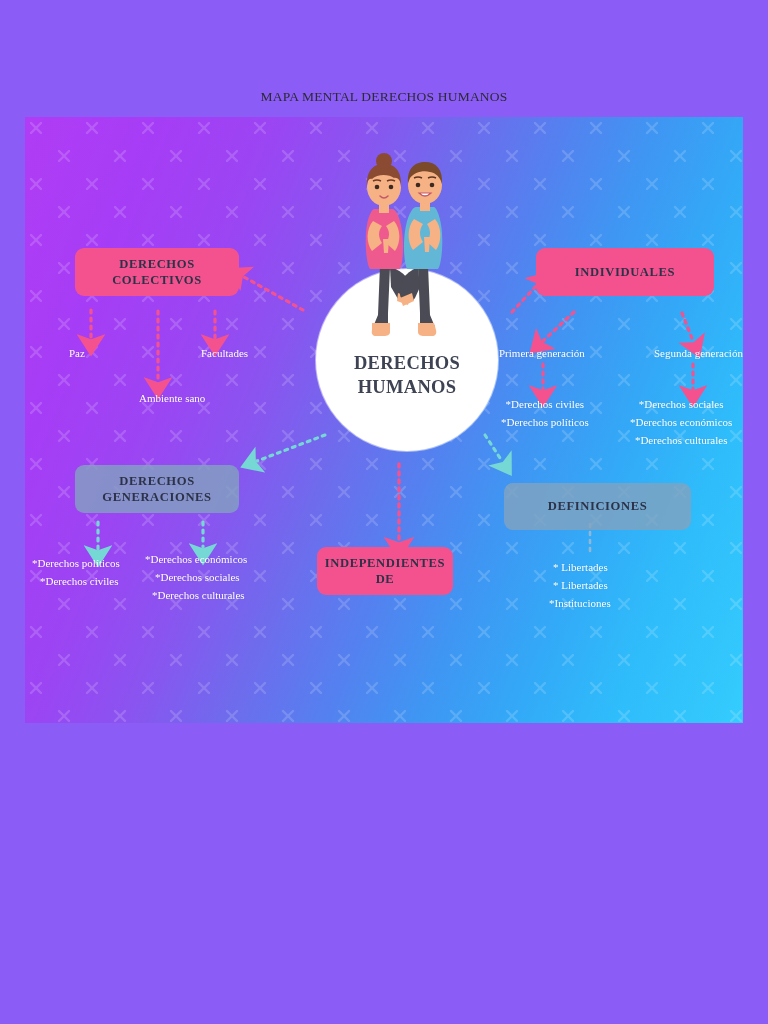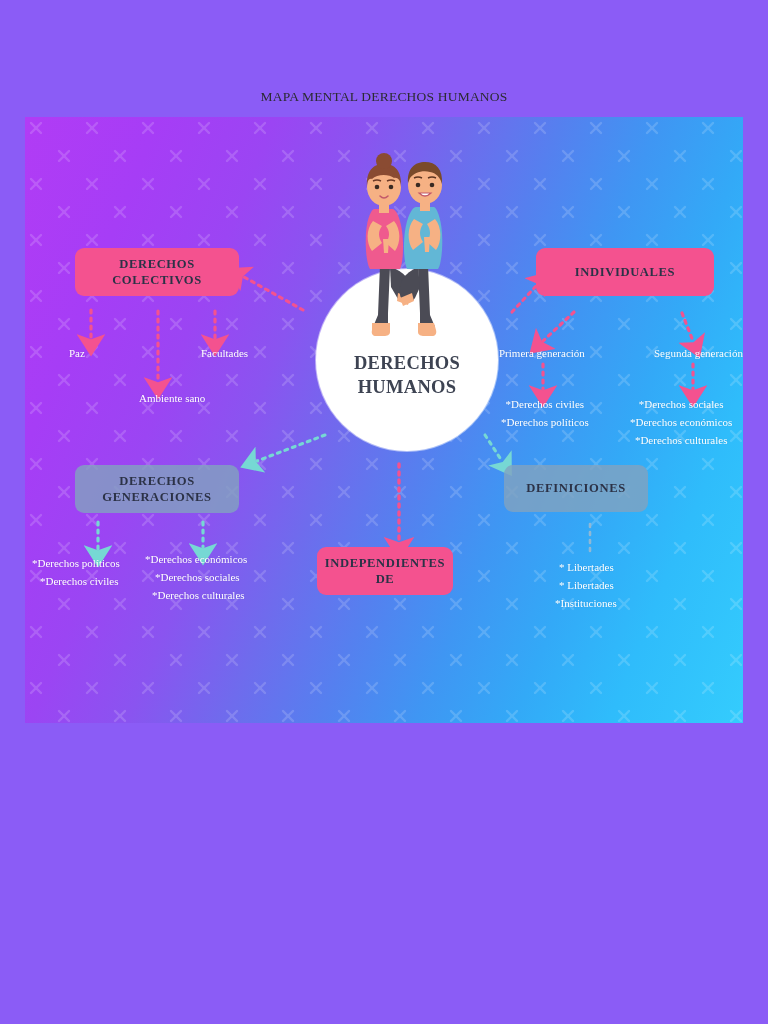--- a/index.html
+++ b/index.html
@@ -115,21 +115,21 @@
   #box-colectivos {
     left: 50px;  top: 131px;  width: 164px; height: 48px;
   }
   #box-generaciones {
     left: 511px; top: 131px; width: 178px; height: 48px;
   }
   #box-individuales {
     left: 50px;  top: 348px; width: 164px; height: 48px;
   }
   #box-definiciones {
-    left: 479px; top: 348px; width: 144px; height: 47px;
+    left: 479px; top: 366px; width: 187px; height: 47px;
   }
   #box-independientes {
     left: 292px; top: 430px; width: 136px; height: 48px;
   }
 
   
   .leaf {
     position: absolute;
     font-family: "Liberation Serif", serif;
     font-size: 11px;
@@ -149,21 +149,21 @@
   #leaf-primera-gen   { left: 474px; top: 228px; }
   #leaf-segunda-gen   { left: 619px; top: 228px; margin-left: 10px; }
   #list-primera       { left: 476px; top: 279px; text-align: center; }
   #list-segunda       { left: 605px; top: 279px; text-align: center; }
 
   
   #list-ind-left      { left: 7px;   top: 438px; }
   #list-ind-right     { left: 120px; top: 434px; }
 
   
-  #list-definiciones  { left: 524px; top: 442px; margin-left: 6px; }
+  #list-definiciones  { left: 524px; top: 442px; }
 
   
   #list-independientes{ left: 327px; top: 479px; text-align: center; width: 100px;}
 
   .leaf-line { display: block; }
 
   
   #arrow-layer {
     position: absolute;
     inset: 0;

